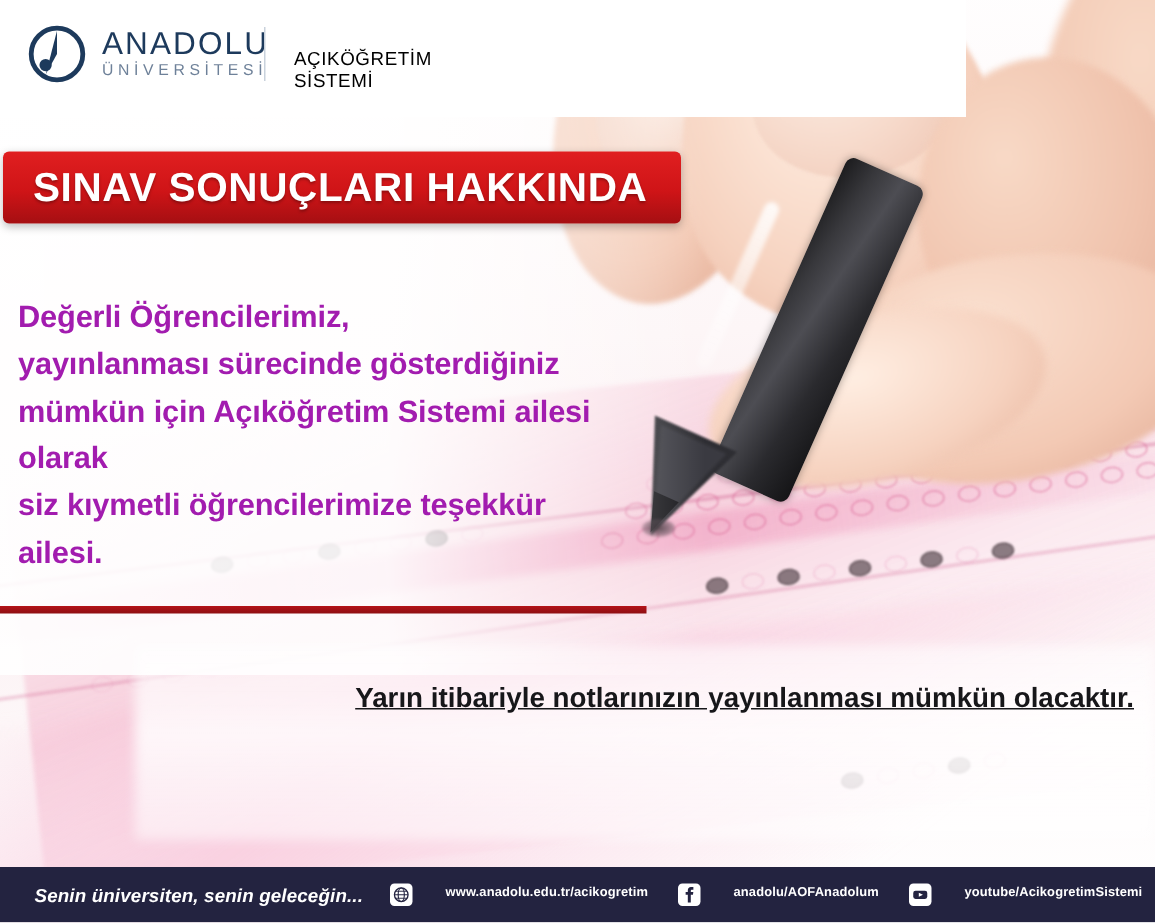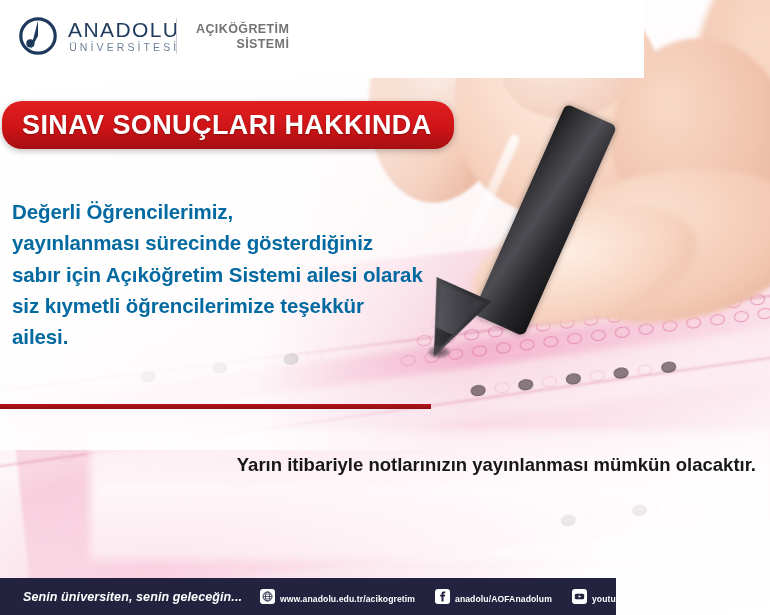--- a/index.html
+++ b/index.html
@@ -156,83 +156,83 @@
     position:absolute;left:0;top:70px;width:470px;height:380px;
     background:linear-gradient(90deg,rgba(255,255,255,.92) 0%,rgba(255,255,255,.88) 55%,rgba(255,255,255,0) 100%);
   }
   .veil2{
     position:absolute;left:90px;top:430px;width:680px;height:130px;
     background:linear-gradient(180deg,rgba(255,255,255,.55) 0%,rgba(255,255,255,.82) 45%,rgba(255,255,255,.5) 100%);
     filter:blur(4px);
   }
 
   
-  .header{position:absolute;left:0;top:0;width:644px;height:78px;background:#ffffff;text-align:right;}
+  .header{position:absolute;left:0;top:0;width:644px;height:78px;background:#ffffff;}
   .logo-wrap{position:absolute;left:18px;top:16px;display:flex;align-items:center;gap:10px;}
   .logo-mark{width:40px;height:40px;flex:0 0 40px;}
   .logo-text{display:flex;flex-direction:column;justify-content:center;line-height:1;}
   .logo-name{
     font-size:21px;font-weight:400;letter-spacing:1.4px;color:#1d3a5c;
   }
   .logo-sub{
     font-size:10.5px;font-weight:400;letter-spacing:3.1px;color:#6e8199;margin-top:2px;
   }
   .divider-v{
     position:absolute;left:176px;top:18px;width:1px;height:36px;background:#c9d2dc;
   }
   .oes{
-    position:absolute;left:196px;top:22px;line-height:1.22;
-    font-size:12.5px;font-weight:700;letter-spacing:.4px;color:#737373;
+    position:absolute;left:196px;top:32px;line-height:1.22;
+    font-size:12.5px;font-weight:400;letter-spacing:.4px;color:#000000;
   }
 
   
   .banner{
     position:absolute;left:2px;top:101px;height:48px;
     padding:0 22px 0 20px;
     display:flex;align-items:center;
     background:linear-gradient(180deg,#e01f20 0%,#cf1417 55%,#a50f12 100%);
-    border-radius:20px;
+    border-radius:4px;
     box-shadow:0 2px 6px rgba(0,0,0,.25);
   }
   .banner-text{
     color:#fff;font-size:27px;font-weight:700;letter-spacing:.4px;
     text-shadow:0 1px 2px rgba(0,0,0,.3);white-space:nowrap;
   }
 
   
   .body-text{
     position:absolute;left:12px;top:196px;width:446px;
-    font-size:20.5px;font-weight:700;color:#0369a1;line-height:1.53;
+    font-size:20.5px;font-weight:700;color:#a21caf;line-height:1.53;
     letter-spacing:-.1px;
   }
   .body-text p{margin:0;}
 
   .rule{
     position:absolute;left:0;top:404px;width:431px;height:5px;
     background:linear-gradient(180deg,#b41318 0%,#8e0f13 100%);
   }
 
   .closing{
     position:absolute;right:14px;top:450px;width:640px;
     text-align:right;
     font-size:18.5px;font-weight:700;color:#17171a;line-height:1.62;
   }
-  .closing p{margin:0;}
+  .closing p{margin:0;text-decoration:underline;}
 
   
   .footer{
-    position:absolute;left:0;bottom:0;width:616px;height:37px;
+    position:absolute;left:0;bottom:0;width:770px;height:37px;
     background:#232340;
     display:flex;align-items:center;
   }
   .slogan{
     margin-left:23px;color:#ffffff;font-size:12.5px;font-weight:700;
     font-style:italic;letter-spacing:.1px;white-space:nowrap;
   }
-  .social{display:flex;align-items:flex-end;gap:5px;margin-left:20px;}
+  .social{display:flex;align-items:flex-start;gap:22px;margin-left:20px;}
   .social:first-of-type{margin-left:18px;}
   .sicon{
     width:15px;height:15px;flex:0 0 15px;border-radius:3px;background:#ffffff;
     display:flex;align-items:center;justify-content:center;color:#232340;
   }
   .sicon svg{display:block;}
   .slabel{
     color:#ffffff;font-size:8.6px;font-weight:700;letter-spacing:.1px;white-space:nowrap;
   }
 </style>
@@ -384,21 +384,21 @@
     </div>
   </div>
 
   <div class="banner">
     <span class="banner-text">SINAV SONUÇLARI HAKKINDA</span>
   </div>
 
   <div class="body-text">
     <p>Değerli Öğrencilerimiz,</p>
     <p>yayınlanması sürecinde gösterdiğiniz</p>
-    <p>sabır için Açıköğretim Sistemi ailesi olarak</p>
+    <p>mümkün için Açıköğretim Sistemi ailesi olarak</p>
     <p>siz kıymetli öğrencilerimize teşekkür</p>
     <p>ailesi.</p>
   </div>
 
   <div class="rule"></div>
 
   <div class="closing">
     <p>Yarın itibariyle notlarınızın yayınlanması mümkün olacaktır.</p>
   </div>
 

